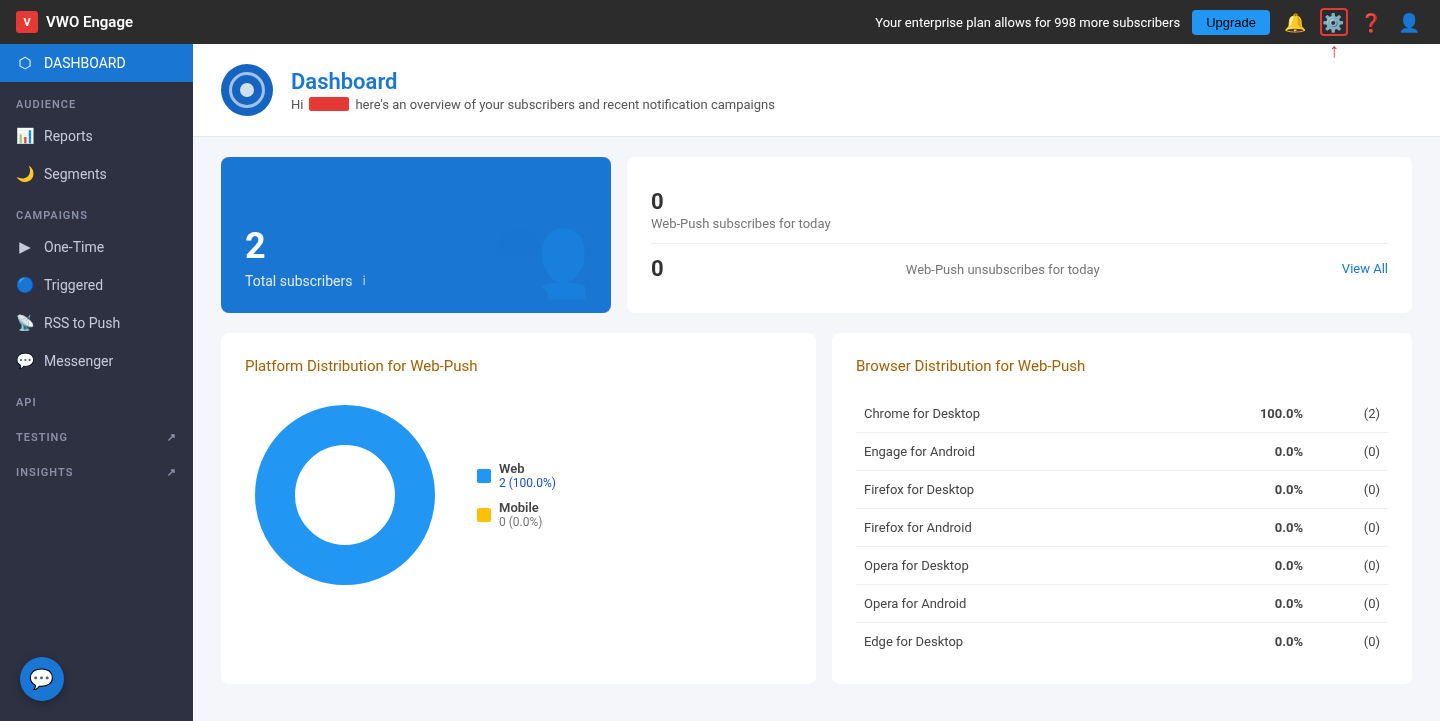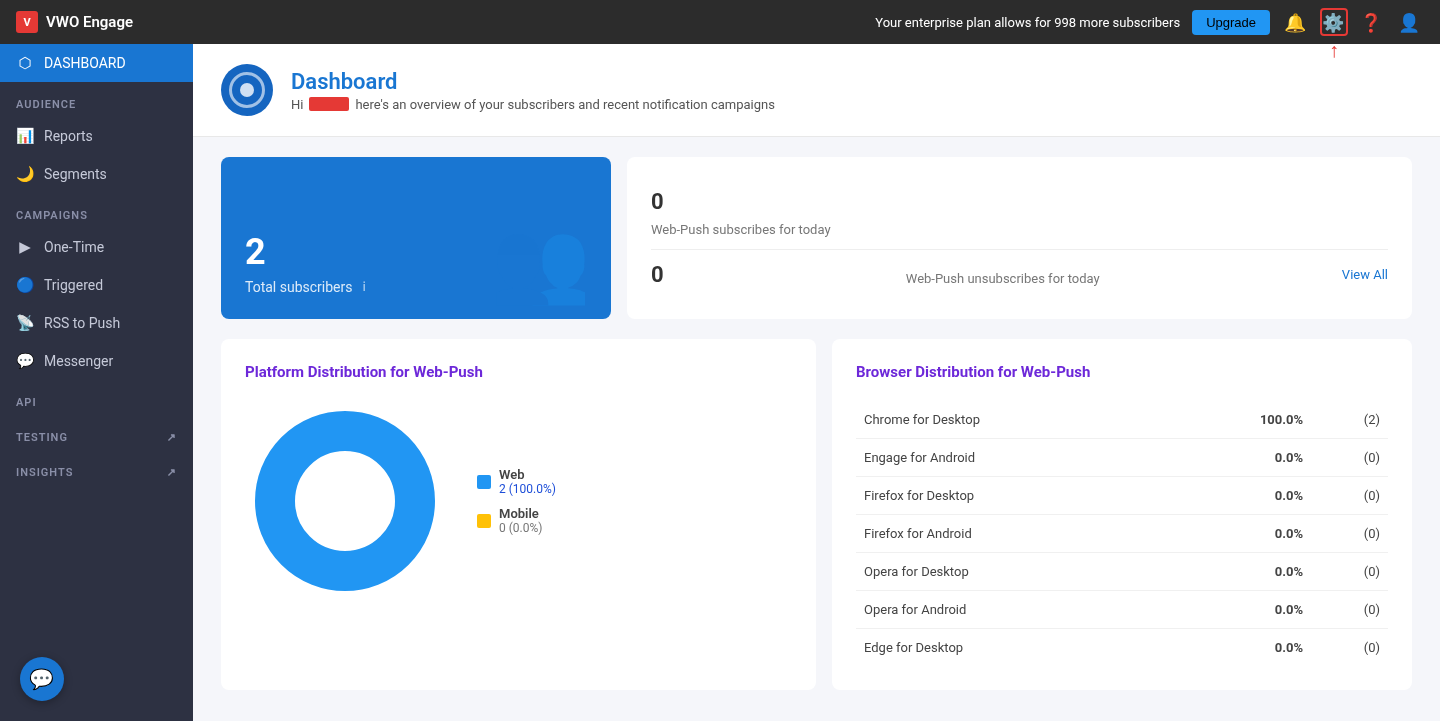--- a/index.html
+++ b/index.html
@@ -46,34 +46,34 @@
     .subs-number { color: white; font-size: 36px; font-weight: 700; margin-bottom: 4px; }
     .subs-label { color: rgba(255,255,255,0.85); font-size: 14px; display: flex; align-items: flex-end; gap: 6px; }
     .subs-icon { position: absolute; right: 20px; bottom: 10px; opacity: 0.3; font-size: 80px; color: white; }
     .subs-help { color: rgba(255,255,255,0.7); font-size: 13px; margin-left: 4px; cursor: pointer; }
 
     
     .wp-stats-card { background: white; border-radius: 8px; padding: 20px 24px; flex: 1; display: flex; flex-direction: column; justify-content: space-between; }
     .wp-stat-row { padding: 12px 0; border-bottom: 1px solid #eee; }
     .wp-stat-row:last-child { border-bottom: none; display: flex; justify-content: space-between; align-items: center; }
     .wp-stat-num { font-size: 22px; font-weight: 700; color: #333; }
-    .wp-stat-label { font-size: 13px; color: #777; margin-top: 8px; }
+    .wp-stat-label { font-size: 13px; color: #777; margin-top: 2px; }
     .view-all { color: #1976d2; font-size: 13px; cursor: pointer; text-decoration: none; }
 
     
     .send-card { background: white; border-radius: 8px; padding: 20px 24px; flex: 0 0 370px; display: flex; align-items: center; justify-content: space-between; }
     .send-card-text h3 { font-size: 17px; font-weight: 600; color: #333; margin-bottom: 12px; }
     .send-now-btn { background: #4caf50; color: white; border: none; padding: 10px 20px; border-radius: 4px; font-size: 14px; cursor: pointer; font-weight: 500; }
 
     
     .charts-row { display: flex; gap: 16px; padding: 0 28px 20px; }
 
     
     .platform-card { background: white; border-radius: 8px; padding: 24px; flex: 1; }
-    .card-title { font-size: 15px; font-weight: 700; color: #6d28d9; margin-bottom: 20px; }
+    .card-title { font-size: 15px; font-weight: 400; color: #a16207; margin-bottom: 20px; }
     .donut-container { display: flex; align-items: center; gap: 32px; }
     .donut-svg { flex-shrink: 0; }
     .legend { display: flex; flex-direction: column; gap: 10px; }
     .legend-item { display: flex; align-items: center; gap: 8px; font-size: 13px; color: #444; }
     .legend-dot { width: 14px; height: 14px; border-radius: 2px; flex-shrink: 0; }
 
     
     .browser-card { background: white; border-radius: 8px; padding: 24px; flex: 0 0 580px; }
     .browser-table { width: 100%; border-collapse: collapse; }
     .browser-table td { padding: 11px 8px; font-size: 13px; color: #444; border-bottom: 1px solid #f0f0f0; }

